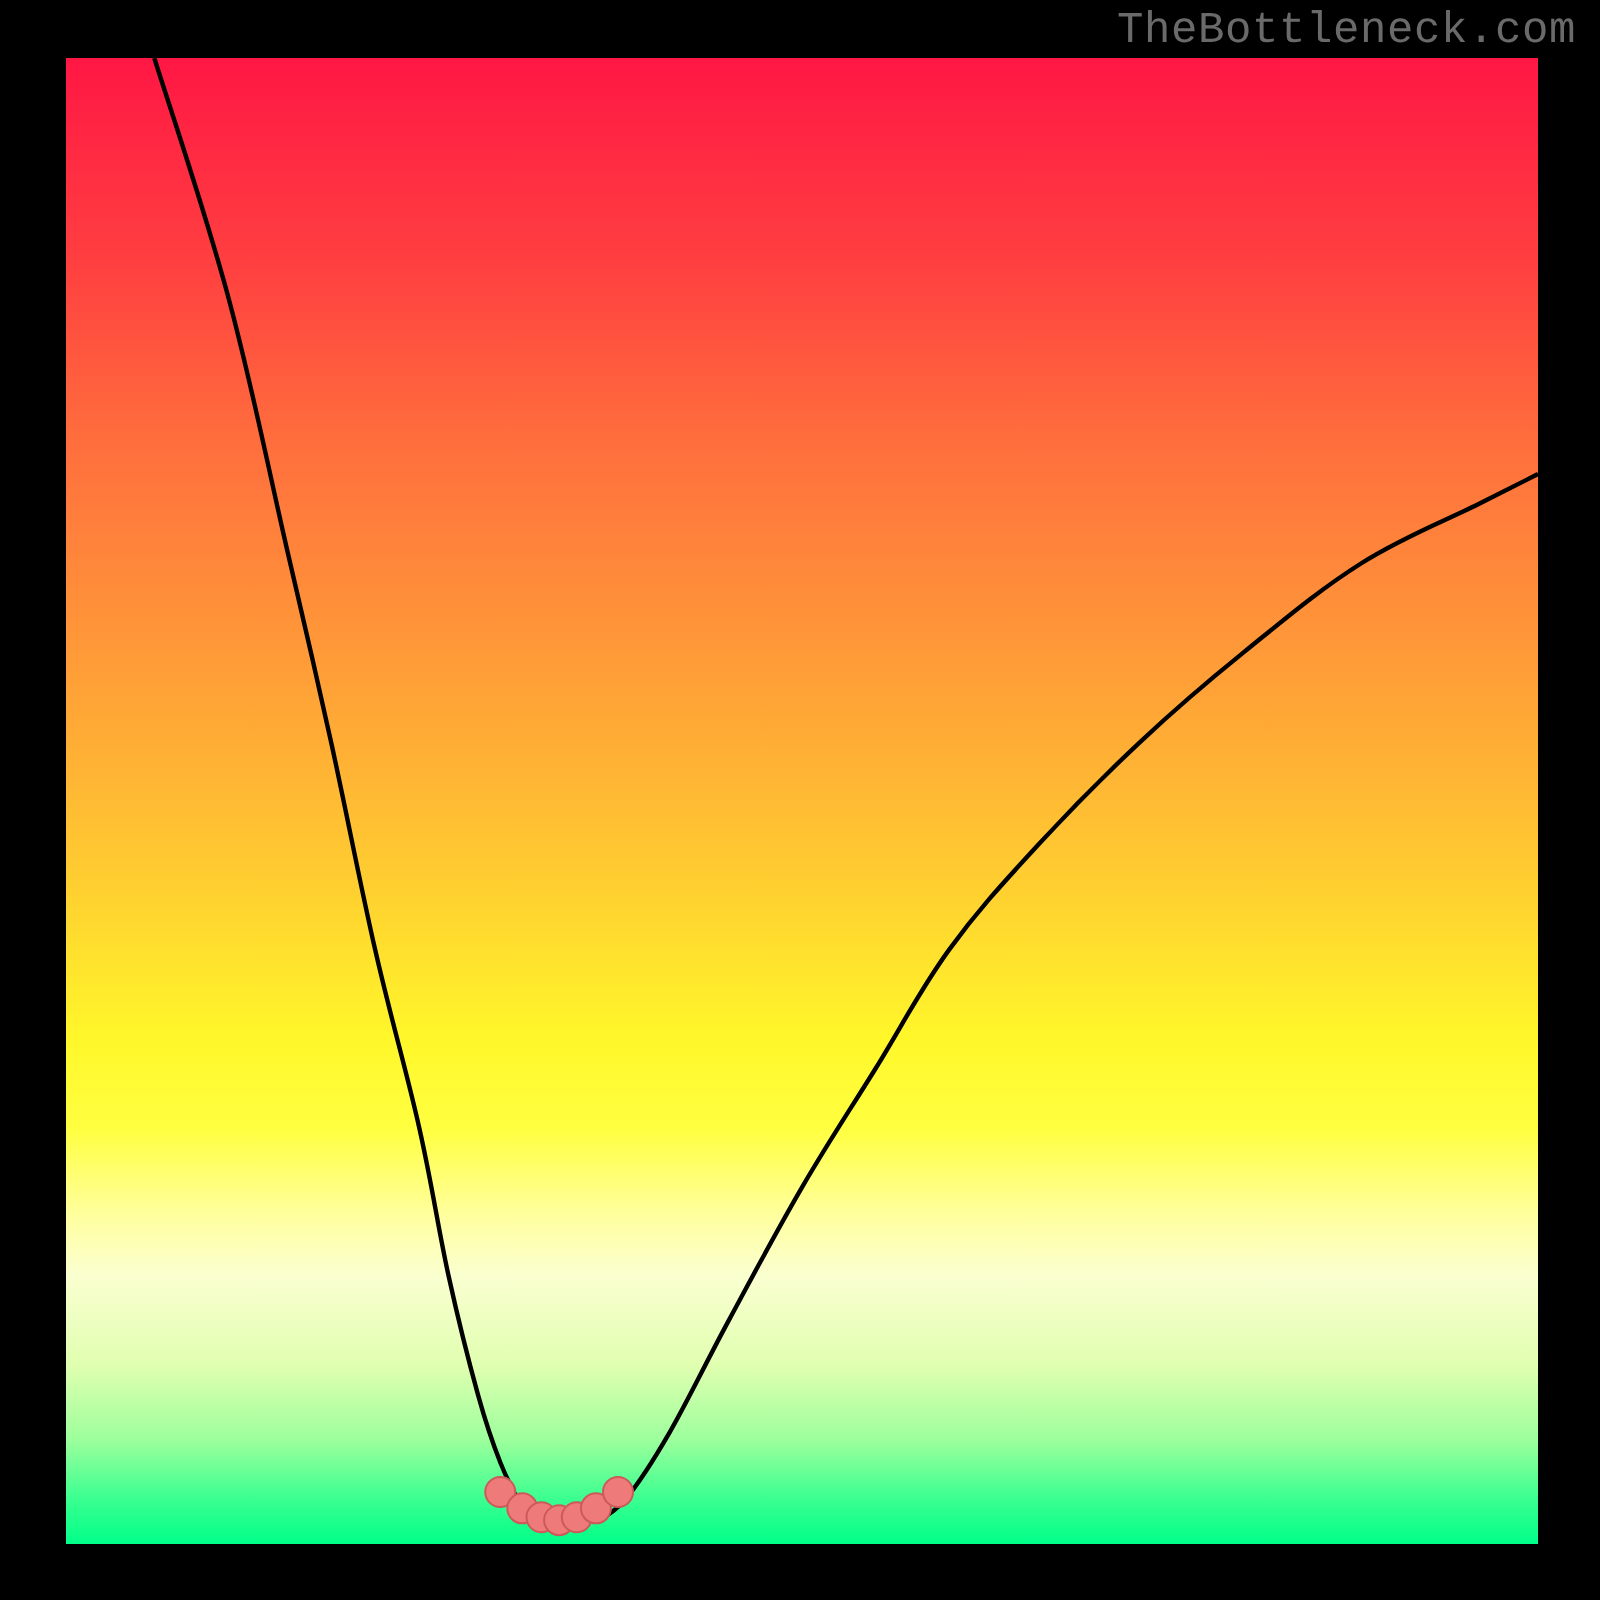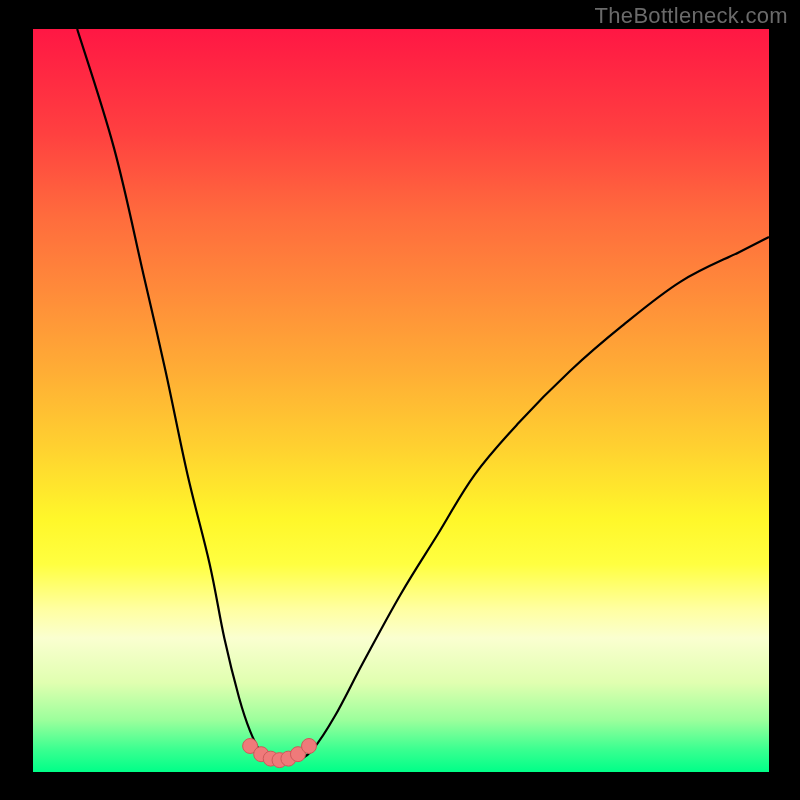--- a/index.html
+++ b/index.html
@@ -45,20 +45,21 @@
   }
   .watermark {
     position: absolute;
     top: 3px;
     right: 12px;
     color: #6a6a6a;
     font-size: 22px;
     font-weight: 500;
     letter-spacing: 0.3px;
     z-index: 50;
+    font-family: Liberation Mono, monospace;
   }
   svg.curves {
     position: absolute;
     top: 0;
     left: 0;
     width: 736px;
     height: 743px;
     display: block;
   }
 </style>

